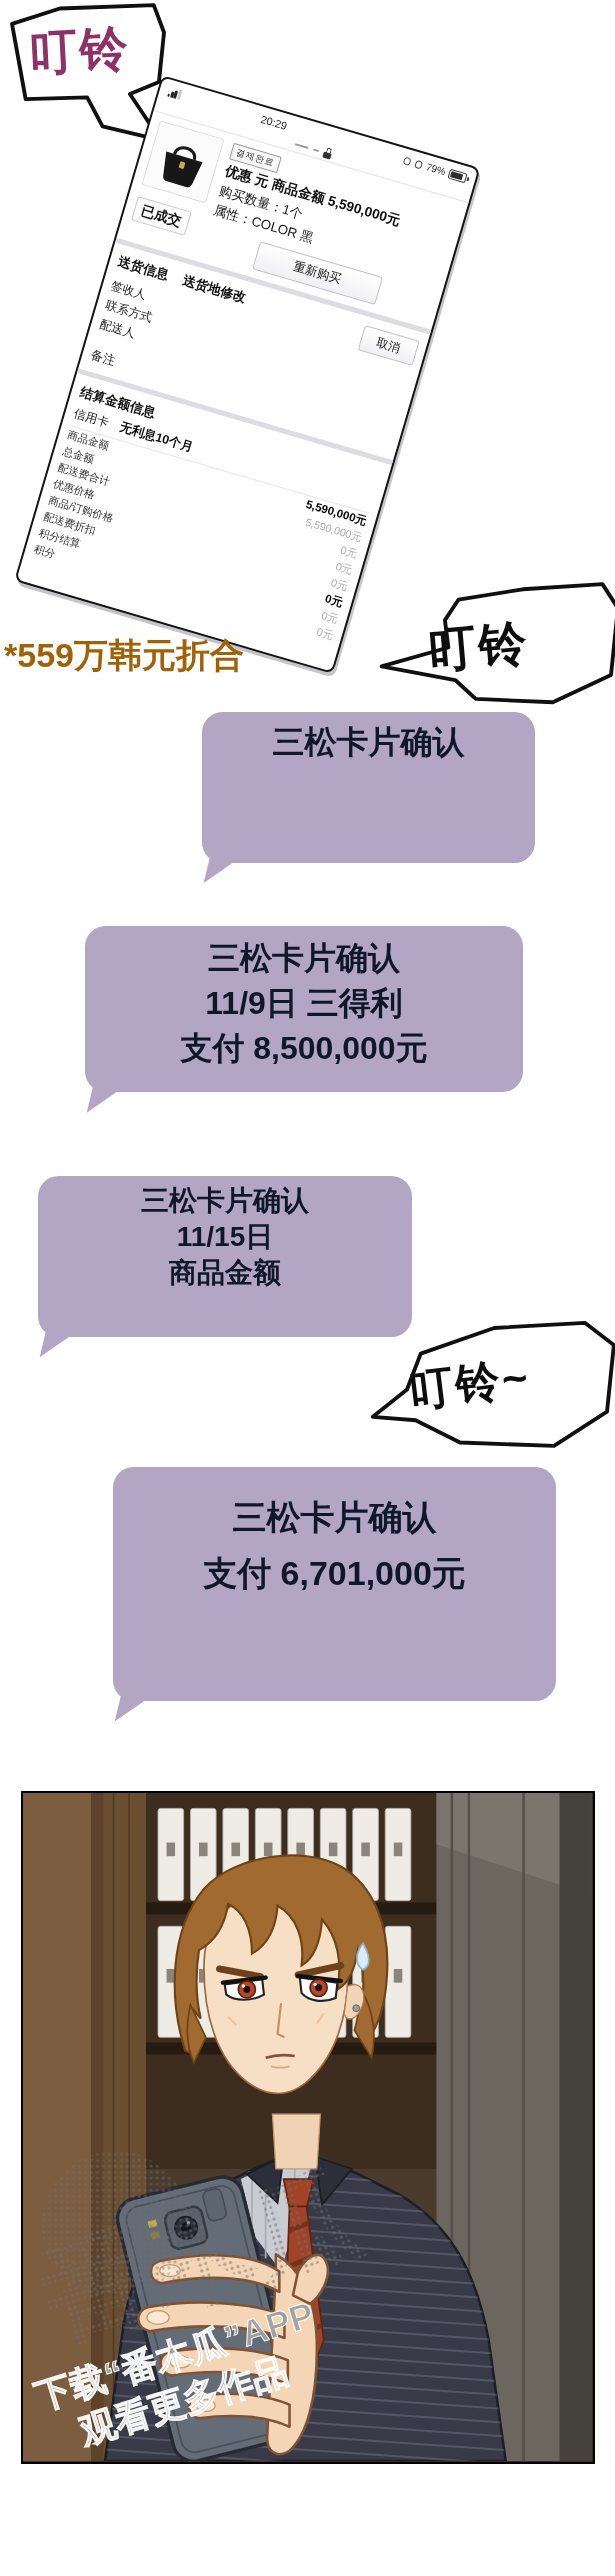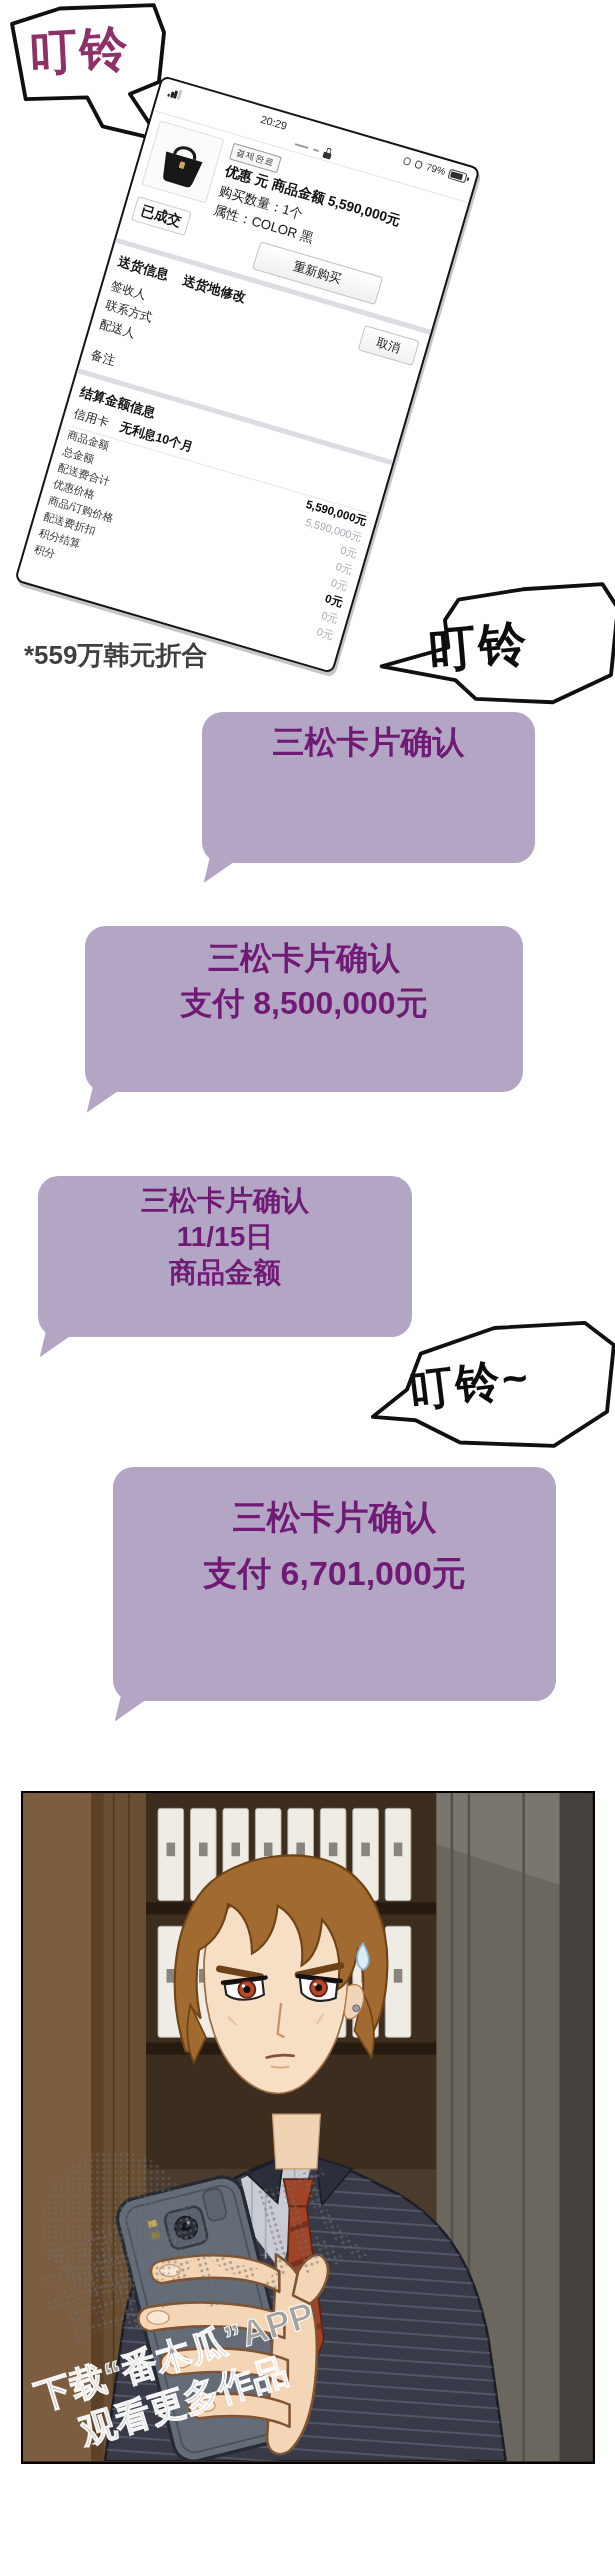--- a/index.html
+++ b/index.html
@@ -60,24 +60,24 @@
   .memo{margin-top:13.7px;font-size:12.4px;color:#1c1c1c;}
   .settle{margin-top:6px;}
   .st-t{font-size:13px;font-weight:bold;color:#111;}
   .credit{margin-top:5.1px;font-size:12px;color:#1c1c1c;border-bottom:0.9px solid #e6e6ea;padding-bottom:4.3px;}
   .credit b{margin-left:12px;font-size:12.4px;color:#0f0f0f;}
   .srow{display:flex;justify-content:space-between;align-items:baseline;line-height:17px;font-size:10.7px;}
   .sl{color:#333;}
   .sv{color:#a8a8b0;}
   .sv.bold{color:#000;font-weight:bold;font-size:11.5px;}
   
-  .footnote{position:absolute;left:24px;top:639px;font-size:26px;font-weight:bold;
-            line-height:32px;color:#404040;z-index:5;}
-  
-  .msg{position:absolute;background:#b3a6c4;border-radius:20.5px;text-align:center;color:#701a75;z-index:4;}
+  .footnote{position:absolute;left:4px;top:639px;font-size:34px;font-weight:bold;
+            line-height:32px;color:#a16207;z-index:5;}
+  
+  .msg{position:absolute;background:#b3a6c4;border-radius:20.5px;text-align:center;color:#0f172a;z-index:4;}
   .msg::after{content:"";position:absolute;left:1.7px;bottom:-20.5px;width:36px;height:27px;background:#b3a6c4;
               clip-path:polygon(0% 100%,18% 0%,95% 12%);}
   .msg .line{font-weight:bold;}
   .msg1{left:202px;top:712px;width:333px;height:142px;padding-top:8.5px;}
   .msg1 .line{font-size:32px;line-height:42px;}
   .msg2{left:85px;top:926px;width:438px;height:156px;padding-top:10.3px;}
   .msg2 .line{font-size:32px;line-height:45px;}
   .msg3{left:38px;top:1176px;width:374px;height:154px;padding-top:6.8px;}
   .msg3 .line{font-size:28px;line-height:36px;}
   .msg4{left:113px;top:1467px;width:443px;height:212px;padding-top:22px;}
@@ -205,20 +205,21 @@
     </svg>
     <span class="sfx-text">叮铃</span>
   </div>
 
   <div class="msg msg1">
     <div class="line">三松卡片确认</div>
   </div>
 
   <div class="msg msg2">
     <div class="line">三松卡片确认</div>
+    <div class="line">11/9日 三得利</div>
     <div class="line">支付 8,500,000元</div>
   </div>
 
   <div class="msg msg3">
     <div class="line">三松卡片确认</div>
     <div class="line">11/15日</div>
     <div class="line">商品金额</div>
   </div>
 
   <div class="sfx sfx3" style="left:366px;top:1316px;width:253px;height:147px;">

